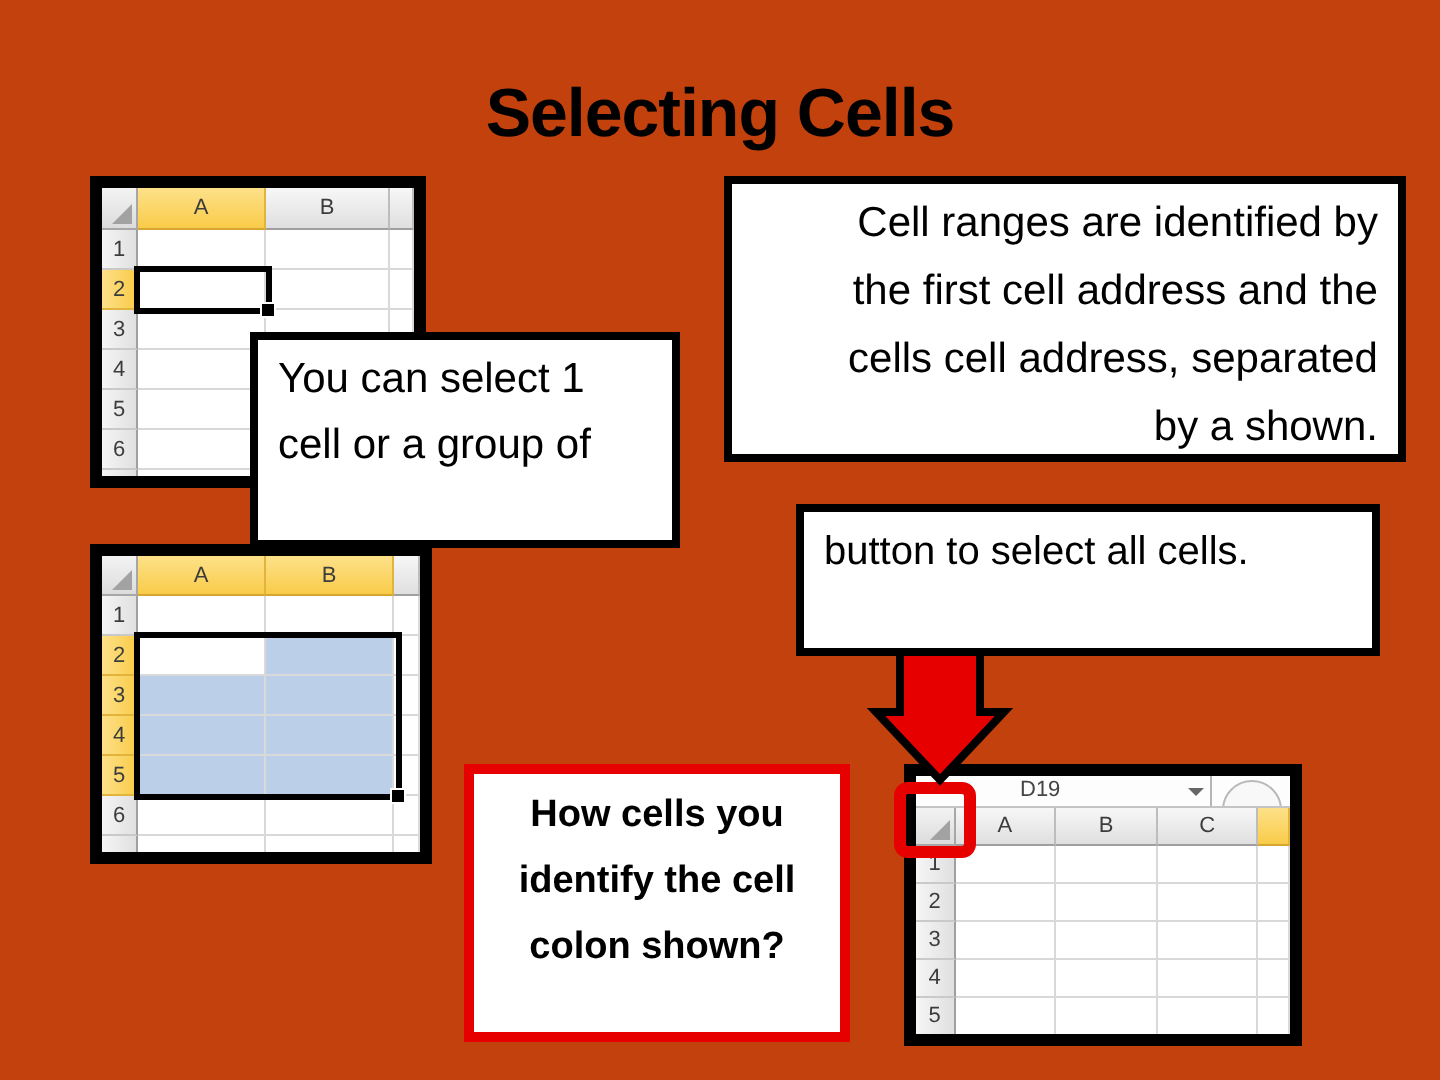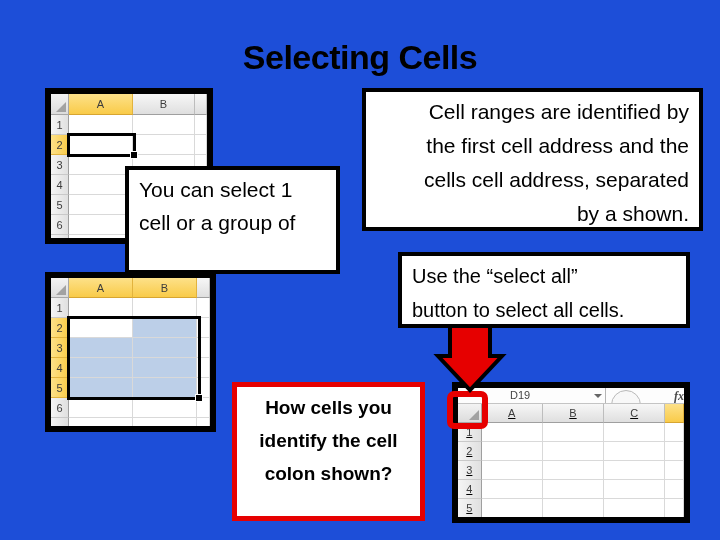--- a/index.html
+++ b/index.html
@@ -1,17 +1,17 @@
 <!DOCTYPE html>
 <html><head>
 <meta charset="utf-8">
 <style>
   html,body { margin:0; padding:0; background:#ffffff; }
   .slide {
-    position:relative; width:720px; height:540px; background:#1d4ed8;
+    position:relative; width:720px; height:540px; background:#c2410c;
     font-family:"Liberation Sans", sans-serif; overflow:hidden;
   }
   .title {
     position:absolute; left:0; top:38px; width:720px; margin:0;
     text-align:center; font-size:34px; font-weight:bold; color:#000;
     letter-spacing:-0.5px;
   }
 
   
   .callout {
@@ -29,21 +29,21 @@
   .c-selectall  { left:398px; top:252px; width:292px; height:76px;  line-height:34px; font-size:20px; z-index:20; }
   .c-question   { left:232px; top:382px; width:193px; height:139px; z-index:20; }
 
   
   .sheet {
     position:absolute; background:#fff; border:6px solid #000;
     box-sizing:border-box; overflow:hidden; z-index:10;
   }
   .s1 { left:45px;  top:88px;  width:168px; height:156px; }
   .s2 { left:45px;  top:272px; width:171px; height:160px; }
-  .s3 { left:452px; top:382px; width:238px; height:141px;text-decoration:underline; }
+  .s3 { left:452px; top:382px; width:199px; height:141px; }
 
   .hrow { display:flex; }
   .corner {
     position:relative; box-sizing:border-box;
     background:linear-gradient(#f3f3f3,#dcdcdc);
     border-right:1px solid #a7a7a7; border-bottom:1px solid #a7a7a7;
   }
   .corner .tri {
     position:absolute; right:2px; bottom:2px; width:0; height:0;
     border-left:10px solid transparent; border-bottom:10px solid #a2a2a2;
@@ -255,21 +255,20 @@
   </div>
 
   <div class="callout c-ranges">
     <div class="ln">Cell ranges are identified by</div>
     <div class="ln">the first cell address and the</div>
     <div class="ln">cells cell address, separated</div>
     <div class="ln">by a shown.</div>
   </div>
 
   <div class="callout c-selectall">
-    <div class="ln">Use the “select all”</div>
     <div class="ln">button to select all cells.</div>
   </div>
 
   <div class="callout q c-question">
     <div class="ln">How cells you</div>
     <div class="ln">identify the cell</div>
     <div class="ln">colon shown?</div>
   </div>
 
   <svg class="arrow" width="76" height="76" viewBox="0 0 76 76">

